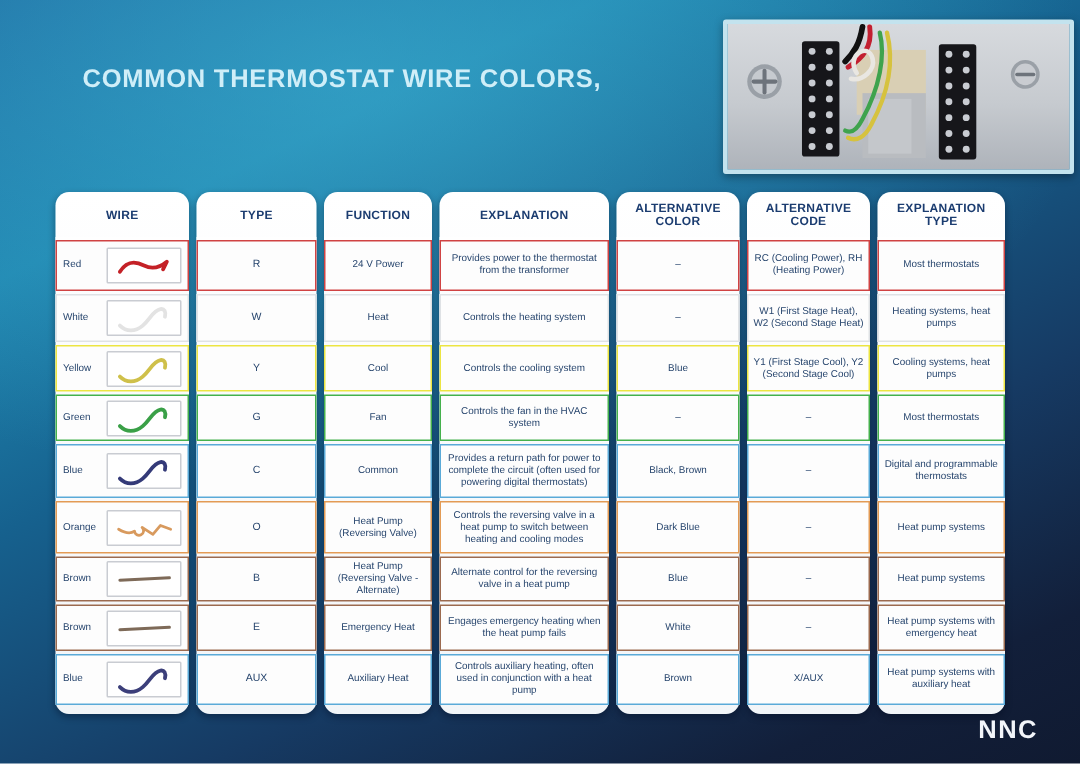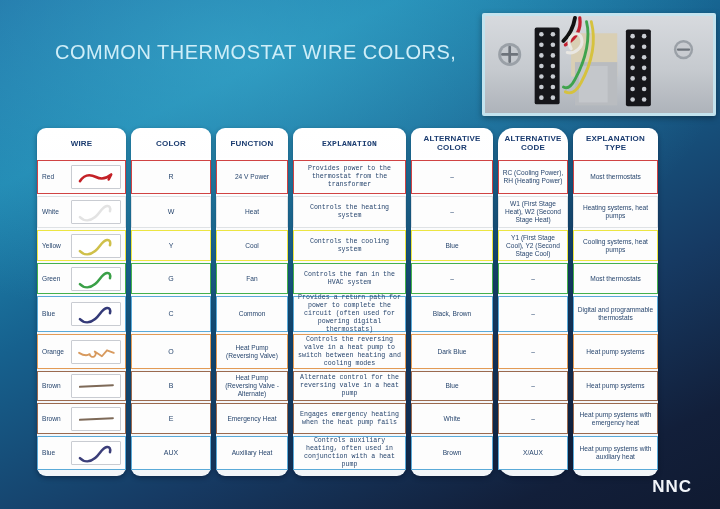--- a/index.html
+++ b/index.html
@@ -6,21 +6,21 @@
   html,body { width:720px; height:509px; overflow:hidden; }
   body {
     font-family:"Liberation Sans", sans-serif;
     position:relative;
     background:
       radial-gradient(ellipse 900px 500px at 32% 10%, rgba(64,176,210,0.55) 0%, rgba(64,176,210,0) 55%),
       linear-gradient(155deg, #1d6da2 0%, #1f86b0 22%, #16618e 42%, #163a63 68%, #121f3a 88%, #101a31 100%);
   }
   .title {
     position:absolute; left:55px; top:36px; width:430px;
-    color:#cfeef8; font-weight:normal; font-size:20px; line-height:33px;
+    color:#cfeef8; font-weight:bold; font-size:17px; line-height:33px;
     letter-spacing:0.5px;
   }
   
   .photo {
     position:absolute; left:482px; top:13px; width:234px; height:103px;
     border:3px solid #c3e3ee; border-radius:2px;
     background:linear-gradient(#d7dade 0%, #c6cacf 55%, #aeb3ba 100%);
     box-shadow:0 2px 6px rgba(0,0,0,0.35);
   }
   .photo svg { display:block; width:100%; height:100%; }
@@ -200,21 +200,21 @@
       <div class="tcell last colorcell" style="height: 34px; border-color: rgb(90, 170, 216);">
         <span>Blue</span>
         <span class="wirebox">
           <svg viewBox="0 0 48 26">
             <path d="M5 19 C 10 24, 17 24, 23 19 C 29 14, 31 7, 37 6 C 40 5.5, 41.5 8, 40.5 12" fill="none" stroke="#3c3f7a" stroke-width="3" stroke-linecap="round" stroke-linejoin="round"></path>
           </svg>
         </span>
       </div>
     </div>
     <div class="tcol" style="width: 80px;">
-      <div class="thead">COLOR</div>
+      <div class="thead">TYPE</div>
       <div class="tcell codecell" style="height: 34px; border-color: rgb(208, 67, 67);">R</div>
       <div class="tcell codecell" style="height: 32px; border-color: rgb(223, 226, 229);">W</div>
       <div class="tcell codecell" style="height: 31px; border-color: rgb(236, 229, 66);">Y</div>
       <div class="tcell codecell" style="height: 31px; border-color: rgb(69, 177, 76);">G</div>
       <div class="tcell codecell" style="height: 36px; border-color: rgb(90, 170, 216);">C</div>
       <div class="tcell codecell" style="height: 35px; border-color: rgb(227, 155, 85);">O</div>
       <div class="tcell codecell" style="height: 30px; border-color: rgb(155, 106, 79);">B</div>
       <div class="tcell codecell" style="height: 31px; border-color: rgb(155, 106, 79);">E</div>
       <div class="tcell last codecell" style="height: 34px; border-color: rgb(90, 170, 216);">AUX</div>
     </div>
@@ -223,21 +223,21 @@
       <div class="tcell" style="height: 34px; border-color: rgb(208, 67, 67);">24 V Power</div>
       <div class="tcell" style="height: 32px; border-color: rgb(223, 226, 229);">Heat</div>
       <div class="tcell" style="height: 31px; border-color: rgb(236, 229, 66);">Cool</div>
       <div class="tcell" style="height: 31px; border-color: rgb(69, 177, 76);">Fan</div>
       <div class="tcell" style="height: 36px; border-color: rgb(90, 170, 216);">Common</div>
       <div class="tcell" style="height: 35px; border-color: rgb(227, 155, 85);">Heat Pump (Reversing Valve)</div>
       <div class="tcell" style="height: 30px; border-color: rgb(155, 106, 79);">Heat Pump (Reversing Valve - Alternate)</div>
       <div class="tcell" style="height: 31px; border-color: rgb(155, 106, 79);">Emergency Heat</div>
       <div class="tcell last" style="height: 34px; border-color: rgb(90, 170, 216);">Auxiliary Heat</div>
     </div>
-    <div class="tcol" style="width: 113px; font-family: Liberation Mono, monospace;">
+    <div class="tcol" style="width: 113px;">
       <div class="thead">EXPLANATION</div>
       <div class="tcell" style="height: 34px; border-color: rgb(208, 67, 67);">Provides power to the thermostat from the transformer</div>
       <div class="tcell" style="height: 32px; border-color: rgb(223, 226, 229);">Controls the heating system</div>
       <div class="tcell" style="height: 31px; border-color: rgb(236, 229, 66);">Controls the cooling system</div>
       <div class="tcell" style="height: 31px; border-color: rgb(69, 177, 76);">Controls the fan in the HVAC system</div>
       <div class="tcell" style="height: 36px; border-color: rgb(90, 170, 216);">Provides a return path for power to complete the circuit (often used for powering digital thermostats)</div>
       <div class="tcell" style="height: 35px; border-color: rgb(227, 155, 85);">Controls the reversing valve in a heat pump to switch between heating and cooling modes</div>
       <div class="tcell" style="height: 30px; border-color: rgb(155, 106, 79);">Alternate control for the reversing valve in a heat pump</div>
       <div class="tcell" style="height: 31px; border-color: rgb(155, 106, 79);">Engages emergency heating when the heat pump fails</div>
       <div class="tcell last" style="height: 34px; border-color: rgb(90, 170, 216);">Controls auxiliary heating, often used in conjunction with a heat pump</div>
@@ -247,21 +247,21 @@
       <div class="tcell" style="height: 34px; border-color: rgb(208, 67, 67);">–</div>
       <div class="tcell" style="height: 32px; border-color: rgb(223, 226, 229);">–</div>
       <div class="tcell" style="height: 31px; border-color: rgb(236, 229, 66);">Blue</div>
       <div class="tcell" style="height: 31px; border-color: rgb(69, 177, 76);">–</div>
       <div class="tcell" style="height: 36px; border-color: rgb(90, 170, 216);">Black, Brown</div>
       <div class="tcell" style="height: 35px; border-color: rgb(227, 155, 85);">Dark Blue</div>
       <div class="tcell" style="height: 30px; border-color: rgb(155, 106, 79);">Blue</div>
       <div class="tcell" style="height: 31px; border-color: rgb(155, 106, 79);">White</div>
       <div class="tcell last" style="height: 34px; border-color: rgb(90, 170, 216);">Brown</div>
     </div>
-    <div class="tcol" style="width: 70px; border-radius: 15px;">
+    <div class="tcol" style="width: 82px;">
       <div class="thead">ALTERNATIVE CODE</div>
       <div class="tcell" style="height: 34px; border-color: rgb(208, 67, 67);">RC (Cooling Power), RH (Heating Power)</div>
       <div class="tcell" style="height: 32px; border-color: rgb(223, 226, 229);">W1 (First Stage Heat), W2 (Second Stage Heat)</div>
       <div class="tcell" style="height: 31px; border-color: rgb(236, 229, 66);">Y1 (First Stage Cool), Y2 (Second Stage Cool)</div>
       <div class="tcell" style="height: 31px; border-color: rgb(69, 177, 76);">–</div>
       <div class="tcell" style="height: 36px; border-color: rgb(90, 170, 216);">–</div>
       <div class="tcell" style="height: 35px; border-color: rgb(227, 155, 85);">–</div>
       <div class="tcell" style="height: 30px; border-color: rgb(155, 106, 79);">–</div>
       <div class="tcell" style="height: 31px; border-color: rgb(155, 106, 79);">–</div>
       <div class="tcell last" style="height: 34px; border-color: rgb(90, 170, 216);">X/AUX</div>

